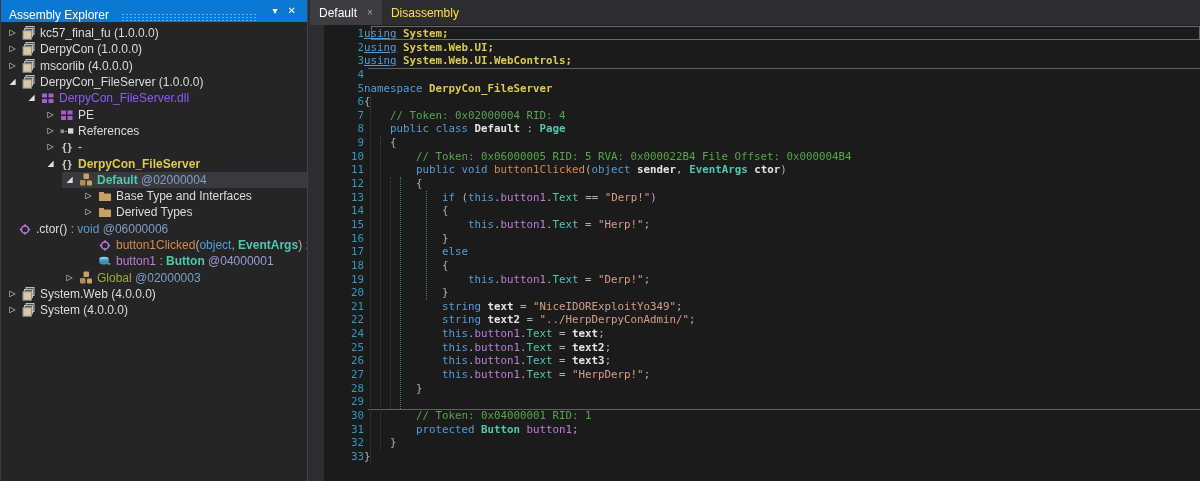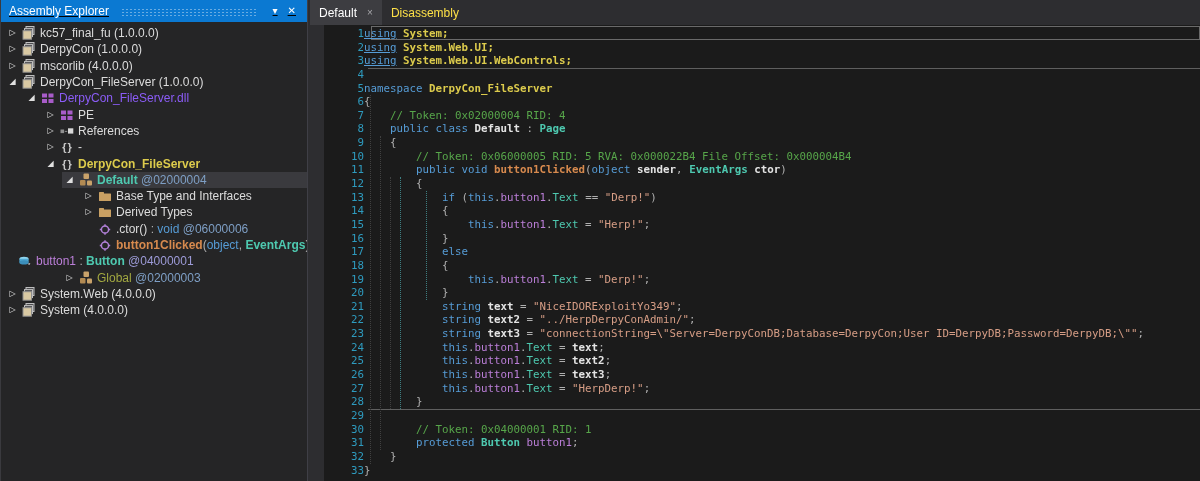--- a/index.html
+++ b/index.html
@@ -2,42 +2,42 @@
 <html><head>
 <meta charset="utf-8">
 <style>
   * { margin:0; padding:0; box-sizing:border-box; }
   html,body { width:1200px; height:481px; overflow:hidden; background:#2D2D30; }
   .app { width:1200px; height:481px; display:flex; font-family:"Liberation Sans", sans-serif; background:#2D2D30; }
 
   
   .explorer { width:308px; min-width:308px; height:481px; display:flex; flex-direction:column;
               background:#252526; border-left:1px solid #3A3A3E; border-right:1px solid #3F3F46; }
-  .explorer-header { height:22px; background:#0B79D2; display:flex; align-items:center; padding:0 6px 0 8px;text-decoration:underline; }
+  .explorer-header { height:22px; background:#0B79D2; display:flex; align-items:flex-end; padding:0 6px 0 8px; }
   .hdr-title { color:#FFFFFF; font-size:12px; white-space:nowrap; }
   .hdr-grip { flex:1; height:9px; margin:2px 10px 0 12px;
               background-image:radial-gradient(rgba(255,255,255,.38) 0.8px, transparent 1px);
               background-size:4px 3px; }
   .hdr-btn { color:#FFFFFF; font-size:10px; padding:0 5px; cursor:default; line-height:22px; }
   .tree { flex:1; overflow:hidden; padding-top:3px; }
   .trow { height:16.3px; display:flex; }
   .trow-inner { display:flex; align-items:center; flex:1; height:100%; overflow:hidden; white-space:nowrap; }
   .trow-inner.sel { background:#3A3A3E; }
   .exp { width:15px; min-width:15px; font-size:8px; color:#E0E0E0; text-align:center; line-height:16px; }
   .ticon { width:17px; min-width:17px; height:14px; display:inline-flex; align-items:center; justify-content:center; }
   .ticon svg { display:block; }
   .nsglyph { color:#C8C8C8; font-weight:bold; font-size:11px; letter-spacing:-1px; }
   .tlabel { font-size:12px; color:#D8D8D8; margin-left:3px; white-space:pre; }
 
   
   .kw   { color:#569CD6; }
   .u    { text-decoration:underline; }
   .ns   { color:#DCCB4C; font-weight:bold; }
   .typ  { color:#4EC9B0; font-weight:bold; }
-  .meth { color:#D78A4E; font-weight:bold; }
+  .meth { color:#D78A4E; font-weight:normal; }
   .fld  { color:#BC7FD9; font-weight:normal;text-align:right; }
   .prop { color:#4EC9B0; }
   .id   { color:#E4E4E4; font-weight:bold; }
   .str  { color:#D69D85; }
   .com  { color:#57A64A; }
   .pun  { color:#B0B0B0; }
   .txt  { color:#DCDCDC; }
   .tok  { color:#7E9FC5; }
   .tok2 { color:#9D9BD8; }
   .glob { color:#A2A840; }
@@ -215,21 +215,21 @@
             <span class="exp">▷</span>
             <span class="ticon">
               <svg width="14" height="14">
                 <rect x="1" y="3" width="5" height="2.5" rx="0.5" fill="#C9A063"></rect>
                 <rect x="1" y="4.5" width="12" height="7.5" rx="0.5" fill="#C9A063"></rect>
               </svg>
             </span>
             <span class="tlabel"><span class="txt">Derived Types</span></span>
           </div>
         </div>
-        <div class="trow" style="padding-left: 80px;">
+        <div class="trow" style="">
           <div class="trow-inner">
             <span class="exp"></span>
             <span class="ticon">
               <svg width="14" height="14">
                 <circle cx="7" cy="7.5" r="3.6" fill="none" stroke="#B180D7" stroke-width="1.5"></circle>
                 <path d="M7 2.2v2M7 10.8v2M1.8 7.5h2M10.2 7.5h2" stroke="#B180D7" stroke-width="1.4"></path>
               </svg>
             </span>
             <span class="tlabel"><span class="txt">.ctor()</span><span class="pun"> : </span><span class="kw">void</span><span class="txt"> </span><span class="tok">@06000006</span></span>
           </div>
@@ -239,21 +239,21 @@
             <span class="exp"></span>
             <span class="ticon">
               <svg width="14" height="14">
                 <circle cx="7" cy="7.5" r="3.6" fill="none" stroke="#B180D7" stroke-width="1.5"></circle>
                 <path d="M7 2.2v2M7 10.8v2M1.8 7.5h2M10.2 7.5h2" stroke="#B180D7" stroke-width="1.4"></path>
               </svg>
             </span>
             <span class="tlabel"><span class="meth">button1Clicked</span><span class="pun">(</span><span class="kw">object</span><span class="pun">, </span><span class="typ">EventArgs</span><span class="pun">) : </span></span>
           </div>
         </div>
-        <div class="trow" style="">
+        <div class="trow" style="padding-left: 80px;">
           <div class="trow-inner">
             <span class="exp"></span>
             <span class="ticon">
               <svg width="14" height="14">
                 <ellipse cx="6" cy="4.8" rx="4.6" ry="2.1" fill="#8ED4EE"></ellipse>
                 <rect x="1.4" y="4.8" width="9.2" height="3.6" fill="#4FA8D2"></rect>
                 <ellipse cx="6" cy="8.4" rx="4.6" ry="2.1" fill="#3C8FBB"></ellipse>
                 <text x="10" y="13" font-size="6" fill="#E8E8E8">*</text>
               </svg>
             </span>
@@ -407,24 +407,20 @@
             </div>
             <div class="cl">
               <span class="ln">21</span>
               <span class="lc"><span class="txt">            </span><span class="kw">string</span><span class="txt"> </span><span class="id">text</span><span class="pun"> = </span><span class="str">"NiceIDORExploitYo349"</span><span class="pun">;</span></span>
             </div>
             <div class="cl">
               <span class="ln">22</span>
               <span class="lc"><span class="txt">            </span><span class="kw">string</span><span class="txt"> </span><span class="id">text2</span><span class="pun"> = </span><span class="str">"../HerpDerpyConAdmin/"</span><span class="pun">;</span></span>
             </div>
             <div class="cl">
-              <span class="ln">23</span>
-              <span class="lc"><span class="txt">            </span><span class="kw">string</span><span class="txt"> </span><span class="id">text3</span><span class="pun"> = </span><span class="str">"connectionString=\"Server=DerpyConDB;Database=DerpyCon;User ID=DerpyDB;Password=DerpyDB;\""</span><span class="pun">;</span></span>
-            </div>
-            <div class="cl">
               <span class="ln">24</span>
               <span class="lc"><span class="txt">            </span><span class="kw">this</span><span class="pun">.</span><span class="fld">button1</span><span class="pun">.</span><span class="prop">Text</span><span class="pun"> = </span><span class="id">text</span><span class="pun">;</span></span>
             </div>
             <div class="cl">
               <span class="ln">25</span>
               <span class="lc"><span class="txt">            </span><span class="kw">this</span><span class="pun">.</span><span class="fld">button1</span><span class="pun">.</span><span class="prop">Text</span><span class="pun"> = </span><span class="id">text2</span><span class="pun">;</span></span>
             </div>
             <div class="cl">
               <span class="ln">26</span>
               <span class="lc"><span class="txt">            </span><span class="kw">this</span><span class="pun">.</span><span class="fld">button1</span><span class="pun">.</span><span class="prop">Text</span><span class="pun"> = </span><span class="id">text3</span><span class="pun">;</span></span>

